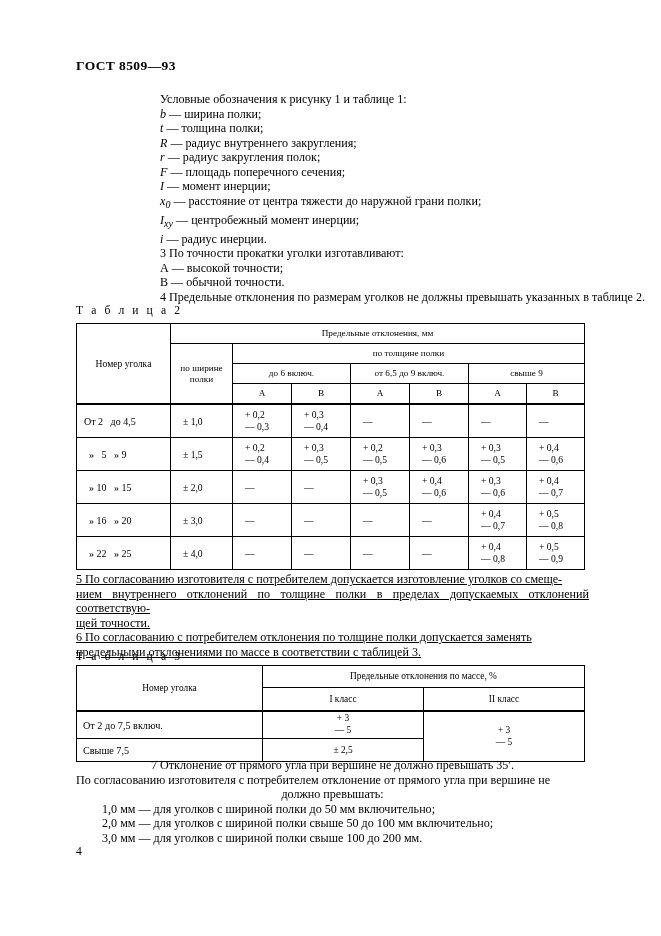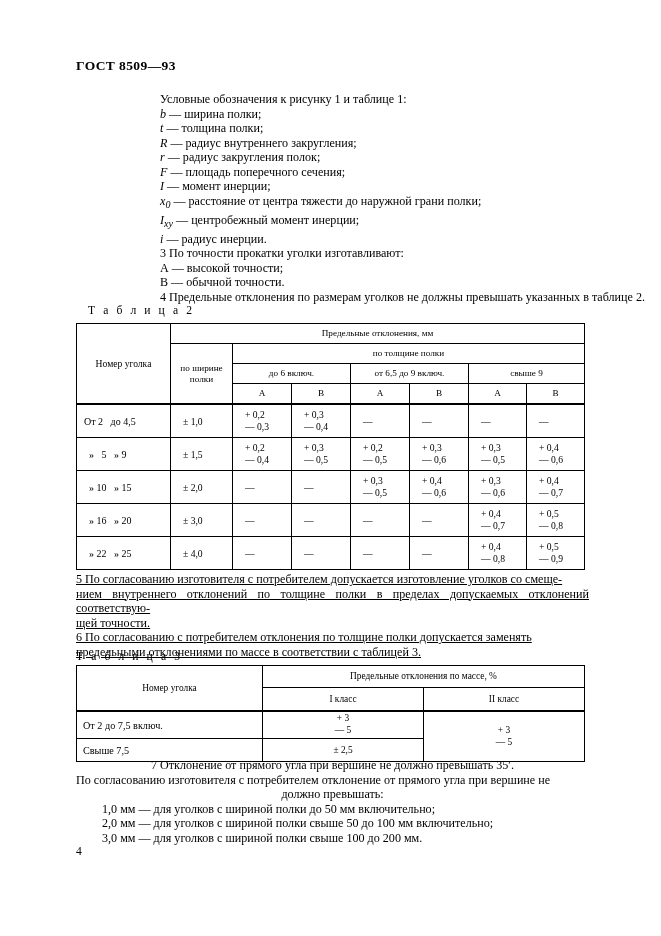--- a/index.html
+++ b/index.html
@@ -46,21 +46,21 @@
   .intro .ln { white-space: nowrap; }
   .intro .wrapln { white-space: normal; }
   .sym { font-style: italic; }
 
   
   .tbl-caption {
     position: absolute;
     font-size: 11.6px;
     letter-spacing: 2.6px;
   }
-  #caption-t2 { left: 88px; top: 304px; }
+  #caption-t2 { left: 76px; top: 304px; }
   #caption-t3 { left: 76px; top: 650px; }
 
   
   table.gost {
     border-collapse: collapse;
     position: absolute;
     font-size: 9.2px;
     table-layout: fixed;
   }
   table.gost td, table.gost th {

